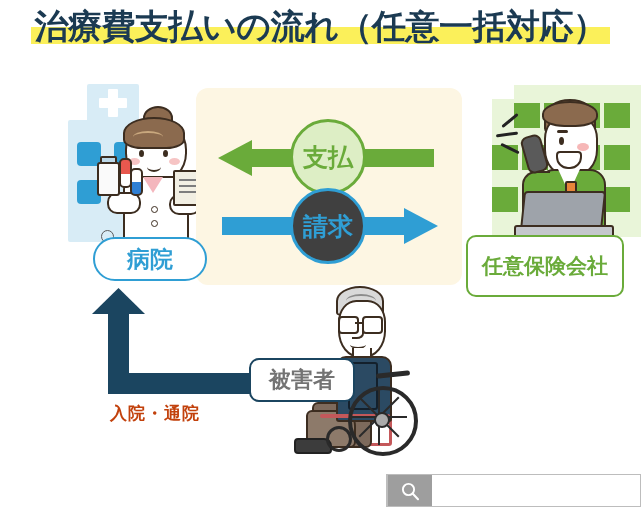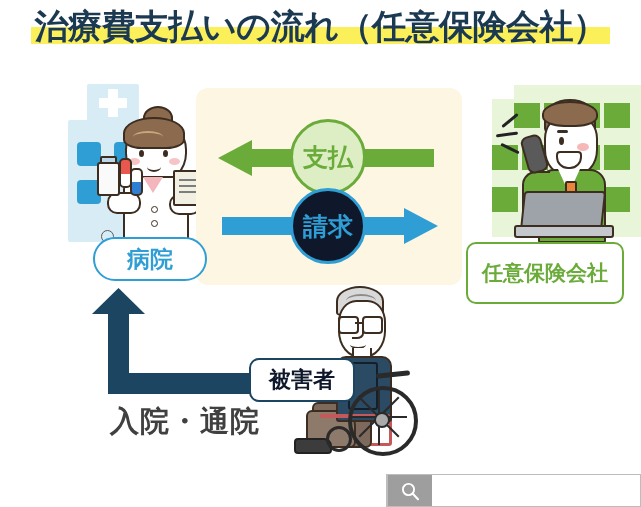--- a/index.html
+++ b/index.html
@@ -218,35 +218,35 @@
     left: 56px; top: 237px;
     width: 114px; height: 44px;
     border: 2.5px solid #2f9ed4;
     border-radius: 22px;
     color: #2f9ed4;
     font-size: 23px;
     z-index: 5;
     margin-left: 37px;
   }
   .label-insurer {
-    left: 466px; top: 242px;
+    left: 466px; top: 235px;
     width: 158px; height: 62px;
     border: 2.5px solid #6aab3a;
     border-radius: 10px;
     color: #6aab3a;
     font-size: 21px;
     flex-direction: column;
     z-index: 5;
   }
   .label-victim {
     left: 249px; top: 358px;
     width: 106px; height: 44px;
     border: 2.5px solid #1b4560;
     border-radius: 10px;
-    color: #0f172a;
+    color: #737373;
     font-size: 22px;
     z-index: 6;
   }
 
   
   .center-panel {
     position: absolute;
     left: 196px; top: 88px;
     width: 266px; height: 197px;
     background: #fdf6e3;
@@ -298,21 +298,21 @@
     left: 290px; top: 119px;
     width: 76px; height: 76px;
     background: #ddeec5;
     border: 3px solid #6aab3a;
     color: #6aab3a;
     font-size: 25px;
   }
   .badge-claim {
     left: 290px; top: 188px;
     width: 76px; height: 76px;
-    background: #0f172a;
+    background: #404040;
     border: 3px solid #2f9ed4;
     color: #2f9ed4;
     font-size: 25px;
   }
 
   
   .insurer-art {
     position: absolute;
     left: 492px; top: 85px;
     width: 149px; height: 155px;
@@ -569,21 +569,21 @@
   }
   .l-arrow .ahead {
     position: absolute; left: 0; top: 0;
     width: 53px; height: 26px;
     background: #1b4560;
     clip-path: polygon(50% 0, 100% 100%, 0 100%);
   }
   .adm-text {
     position: absolute;
     left: 110px; top: 402px;
-    font-size: 29px; font-weight: bold; color: #404040;
+    font-size: 17px; font-weight: bold; color: #c2410c;
     letter-spacing: 1px;
     white-space: nowrap;
   }
 
   
   .searchbar {
     position: absolute;
     left: 386px; top: 474px;
     width: 255px; height: 33px;
     box-sizing: border-box;
@@ -608,21 +608,21 @@
     border-left: 1px solid #bdbdbd;
   }
   .search-btn svg { display: block; }
 </style>
 </head>
 <body>
 
 <div class="title-wrap">
   <div class="title">
     <span class="hl"></span>
-    <span class="txt">治療費支払いの流れ（任意保険会社）</span>
+    <span class="txt">治療費支払いの流れ（任意一括対応）</span>
   </div>
 </div>
 
 <div class="hospital-art">
   <div class="hosp-tower"></div>
   <div class="hosp-base"></div>
   <div class="hosp-cross-v"></div>
   <div class="hosp-cross-h"></div>
   <div class="hosp-win hw1"></div>
   <div class="hosp-win hw2"></div>

